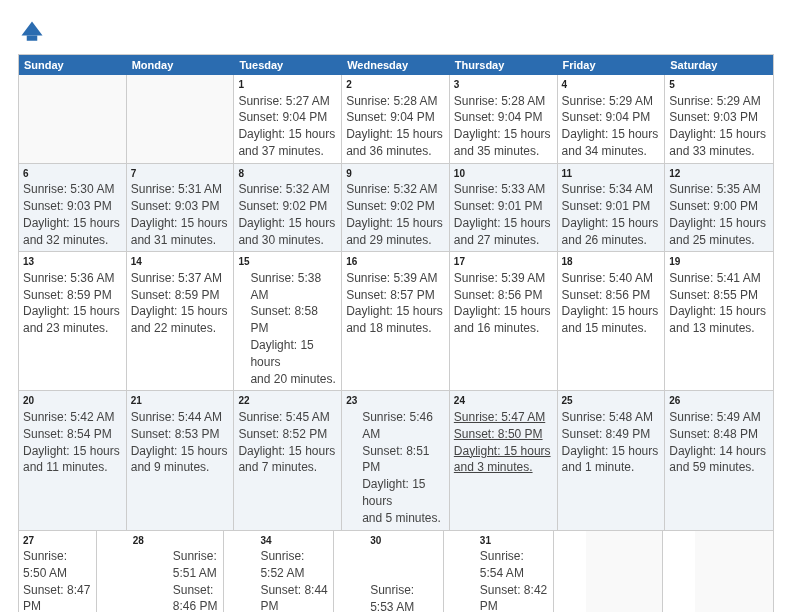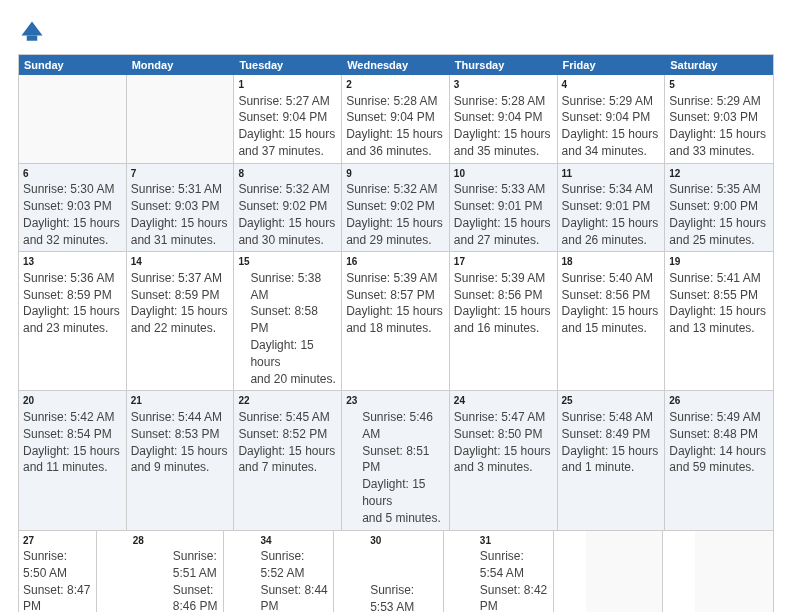--- a/index.html
+++ b/index.html
@@ -312,21 +312,21 @@
           </div>
           <div class="cal-cell alt-row">
             <span class="day-num">23</span>
             <div class="cell-info" style="white-space: pre-line; margin-left: 16px;">Sunrise: 5:46 AM
 Sunset: 8:51 PM
 Daylight: 15 hours
 and 5 minutes.</div>
           </div>
           <div class="cal-cell alt-row">
             <span class="day-num">24</span>
-            <div class="cell-info" style="white-space: pre-line;">Sunrise: 5:47 AM
+            <div class="cell-info" style="white-space: pre-line; text-decoration: underline;">Sunrise: 5:47 AM
 Sunset: 8:50 PM
 Daylight: 15 hours
 and 3 minutes.</div>
           </div>
           <div class="cal-cell alt-row">
             <span class="day-num">25</span>
             <div class="cell-info" style="white-space: pre-line;">Sunrise: 5:48 AM
 Sunset: 8:49 PM
 Daylight: 15 hours
 and 1 minute.</div>

